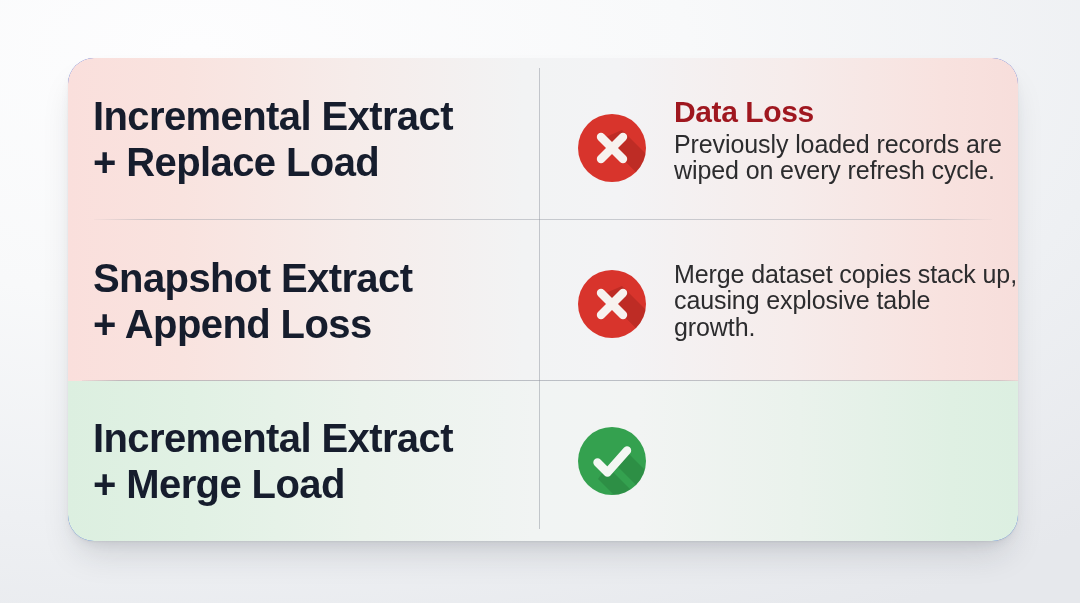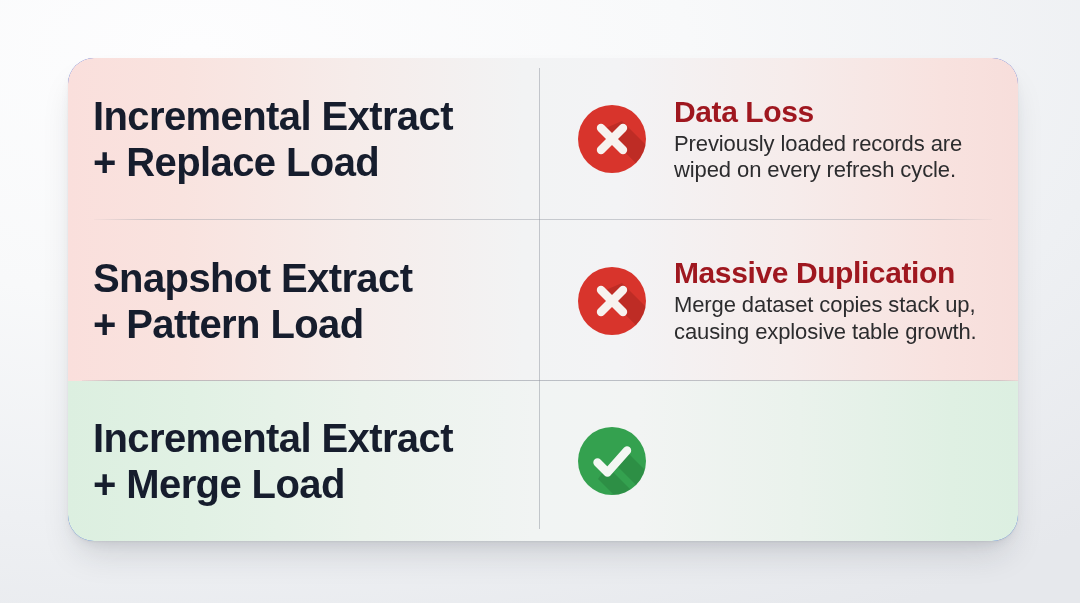--- a/index.html
+++ b/index.html
@@ -148,37 +148,37 @@
     position: relative;
     flex: 0 0 auto;
     width: 72px;
     height: 72px;
     margin-right: 26px;
   }
   .status-icon svg { display: block; width: 72px; height: 72px; }
 
   .status-block {
     display: flex;
-    align-items: center;
+    align-items: flex-end;
   }
   .status-text { display: block; }
 
   .status-heading {
     font-size: 30px;
     line-height: 34px;
     font-weight: bold;
     letter-spacing: -0.4px;
     margin-bottom: 2px;
     white-space: nowrap;
   }
   .status-heading.bad  { color: #9f171f; }
   .status-heading.good { color: #1e7a3c; }
 
   .status-desc {
-    font-size: 22px;
+    font-size: 25px;
     line-height: 26.5px;
     color: #2c2c2e;
     white-space: pre-line;
     letter-spacing: -0.1px;
   }
 </style>
 </head>
 <body>
 
 <div class="stage">
@@ -215,21 +215,21 @@
             <div class="status-desc">Previously loaded records are
 wiped on every refresh cycle.</div>
           </div>
         </div>
       </div>
     </div>
 
     <div class="row row-2 tint-bad">
       <div class="cell-left">
         <div class="pattern-title">Snapshot Extract
-+ Pattern Load</div>
++ Append Loss</div>
       </div>
       <div class="cell-right">
         <div class="status-block">
           <div class="status-icon">
             <svg viewBox="0 0 72 72" xmlns="http://www.w3.org/2000/svg">
               <defs>
                 <clipPath id="clipC2">
                     <circle cx="36" cy="36" r="34"></circle>
                   </clipPath>
               </defs>
@@ -238,21 +238,20 @@
                 <path d="M26.5 26.5 L72 72 L72 44 L46 18 Z" fill="#4a0d0a"></path>
                 <path d="M45.5 26.5 L72 53 L72 72 L36 36 Z" fill="#4a0d0a"></path>
               </g>
               <g stroke="#f7f2ef" stroke-width="8.4" stroke-linecap="round">
                 <line x1="25" y1="25" x2="47" y2="47"></line>
                 <line x1="47" y1="25" x2="25" y2="47"></line>
               </g>
             </svg>
           </div>
           <div class="status-text">
-            <div class="status-heading bad">Massive Duplication</div>
             <div class="status-desc">Merge dataset copies stack up,
 causing explosive table growth.</div>
           </div>
         </div>
       </div>
     </div>
 
     <div class="row row-3 tint-good">
       <div class="cell-left">
         <div class="pattern-title">Incremental Extract

